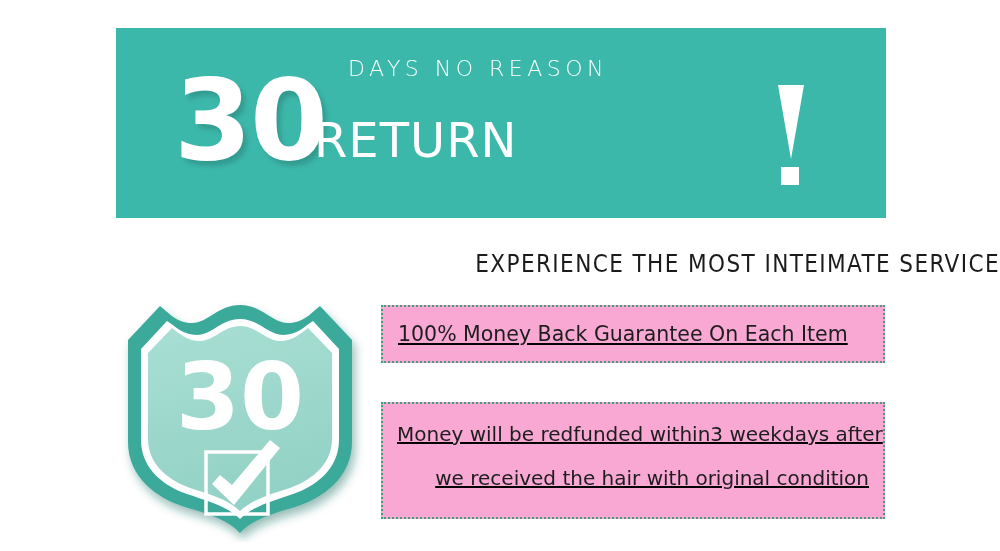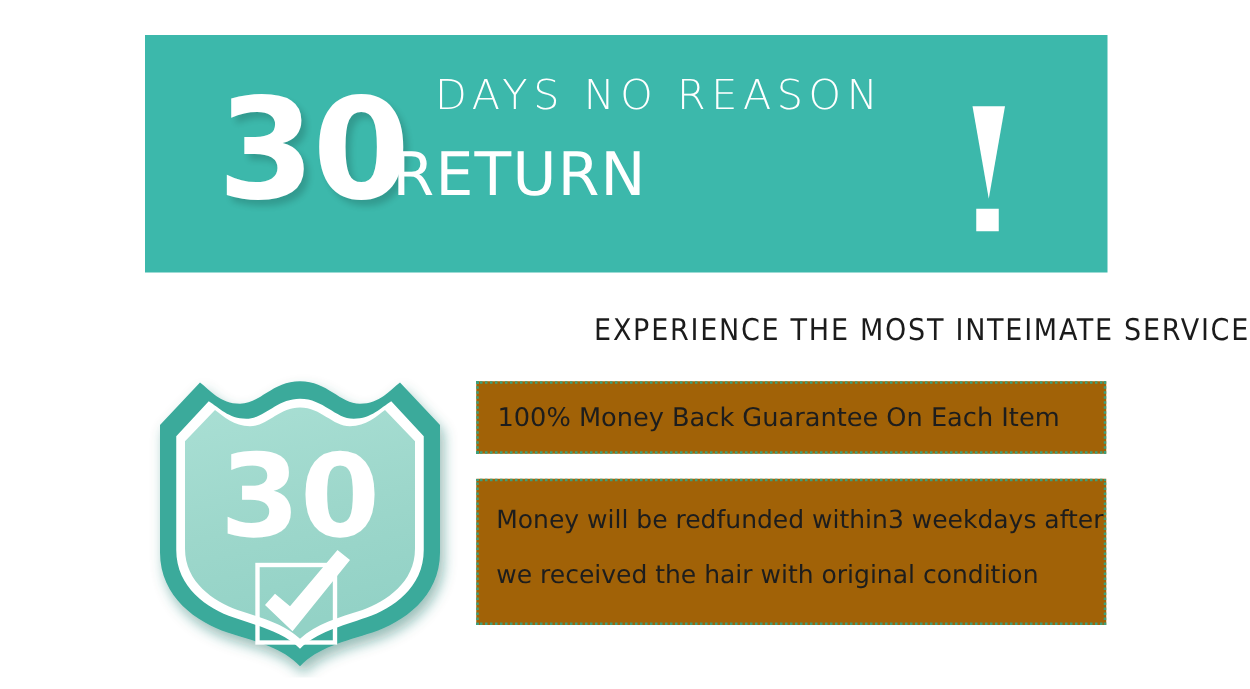--- a/index.html
+++ b/index.html
@@ -23,21 +23,21 @@
     top: 28px;
     width: 770px;
     height: 190px;
     background: #3CB8AB;
   }
 
   .banner-days {
     position: absolute;
     left: 232px;
     top: 28px;
-    font-size: 33px;
+    font-size: 22px;
     font-weight: 300;
     letter-spacing: 4.5px;
     color: #ffffff;
     white-space: nowrap;
     font-family: "DejaVu Sans", "Liberation Sans", sans-serif;
     text-align: right;
   }
 
   .banner-num {
     position: absolute;
@@ -112,40 +112,42 @@
     top: 292px;
     width: 256px;
     height: 250px;
   }
   .shield-wrap svg { display: block; }
 
   
   .info-box {
     position: absolute;
     border: 2px dotted #3E9F79;
-    background: #a16207;
+    background: #f9a8d4;
     box-sizing: border-box;
     display: flex;
     flex-direction: column;
     justify-content: center;
+    text-decoration: underline;
   }
   .info-box-1 {
     left: 381px;
     top: 305px;
     width: 504px;
     height: 58px;
     padding: 0 15px;
   }
   .info-box-2 {
     left: 381px;
-    top: 383px;
+    top: 402px;
     width: 504px;
     height: 117px;
     padding: 8px 14px 14px 14px;
     justify-content: flex-start;
+    text-align: right;
   }
   .info-text {
     font-size: 20.5px;
     color: #1d1d1d;
     font-weight: 400;
     line-height: 1.0;
     font-family: "DejaVu Sans", "Liberation Sans", sans-serif;
     white-space: nowrap;
   }
   .info-line {

